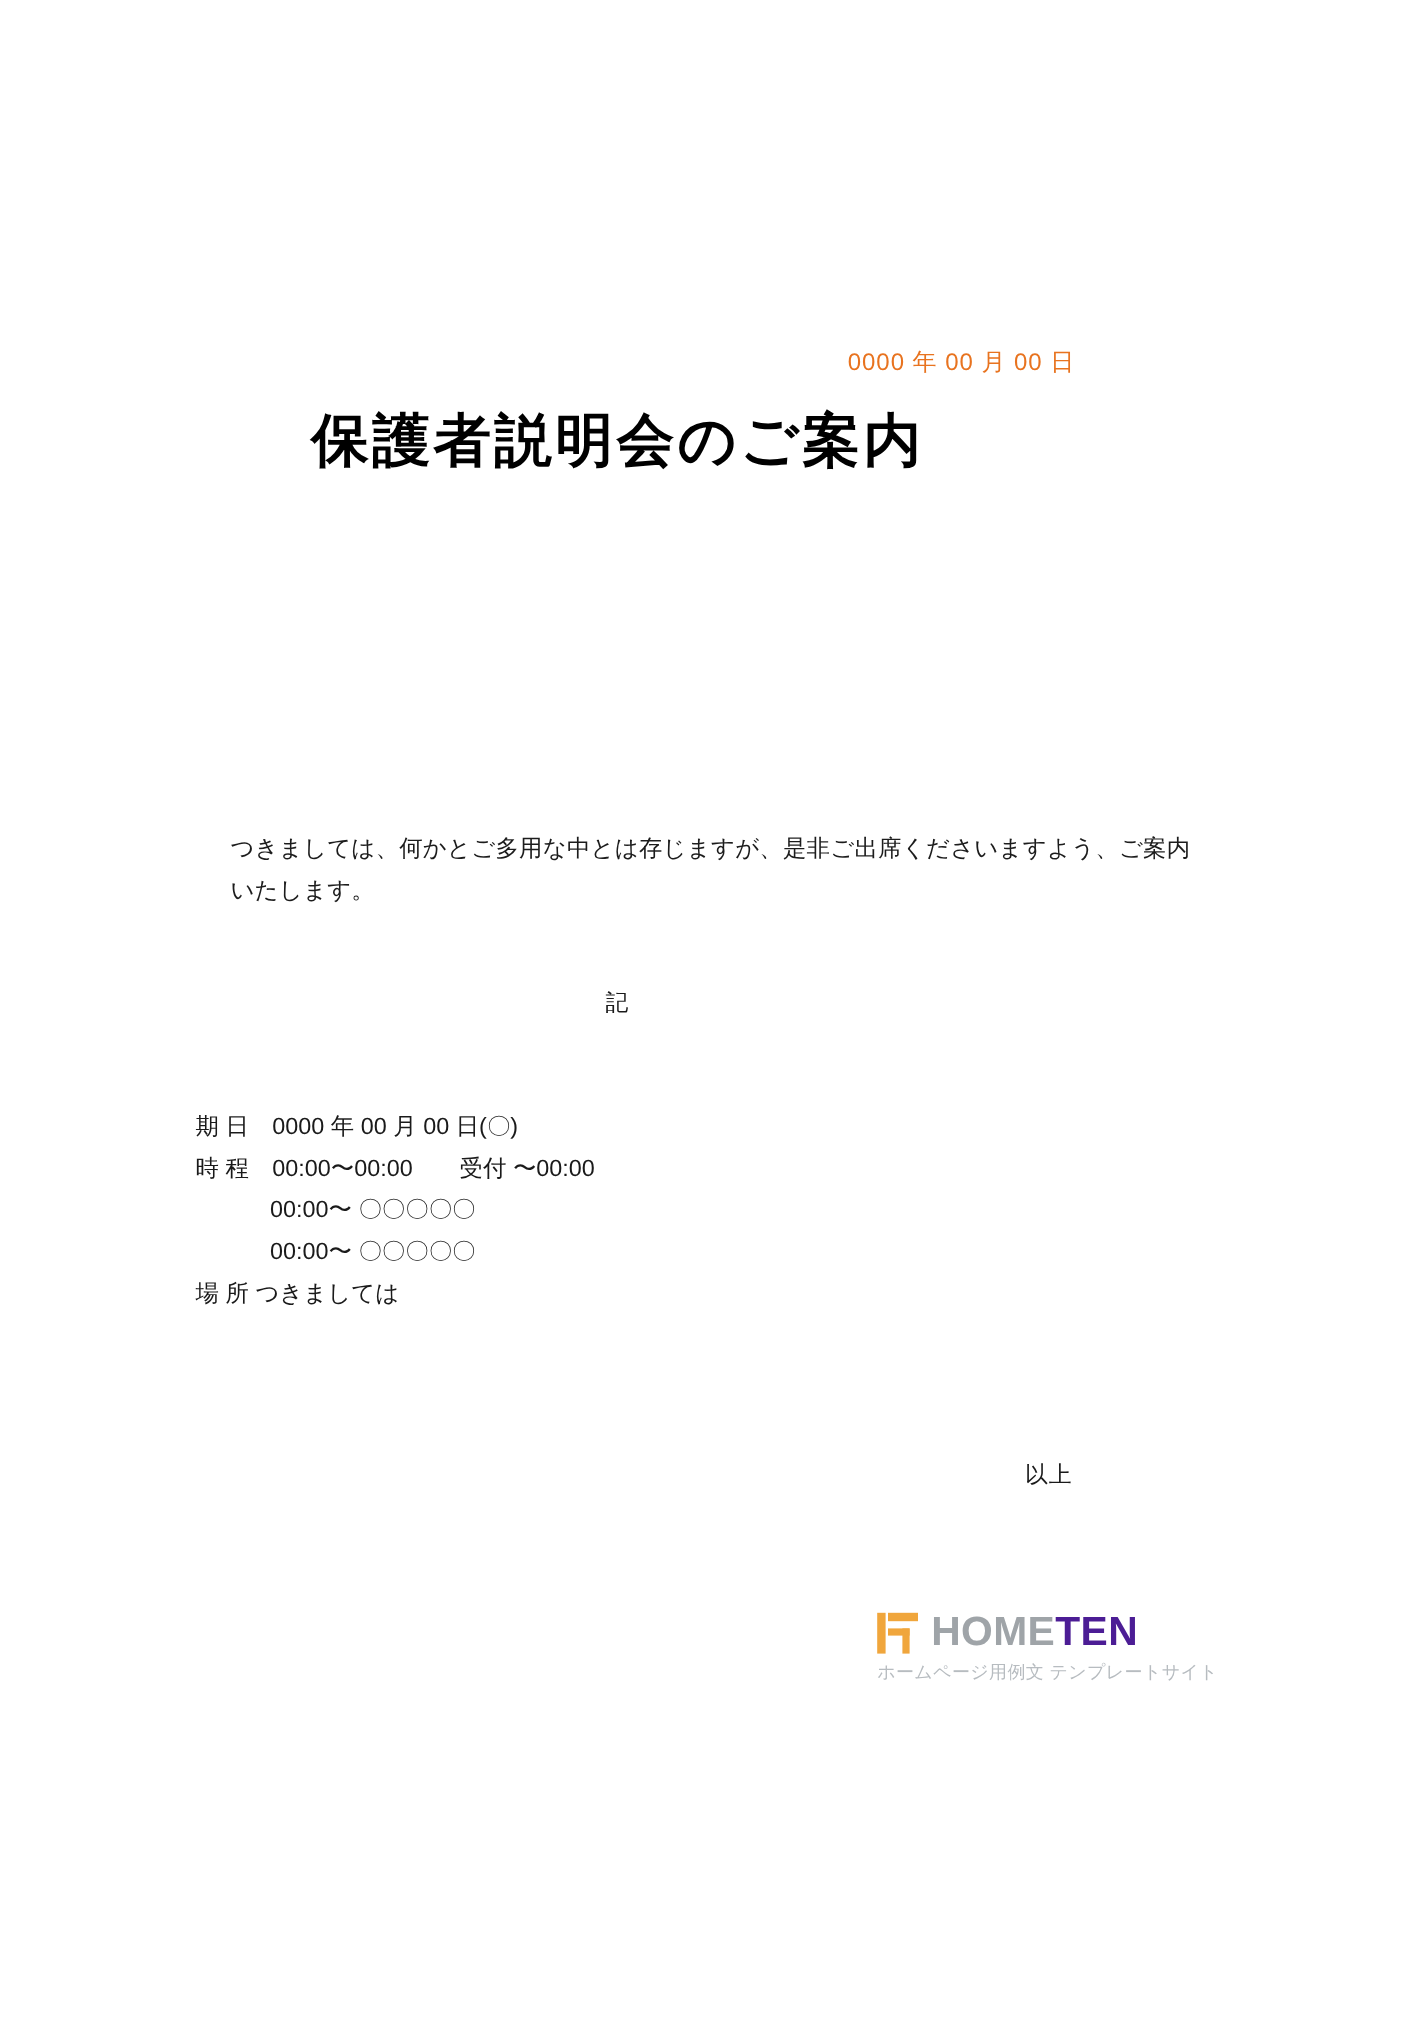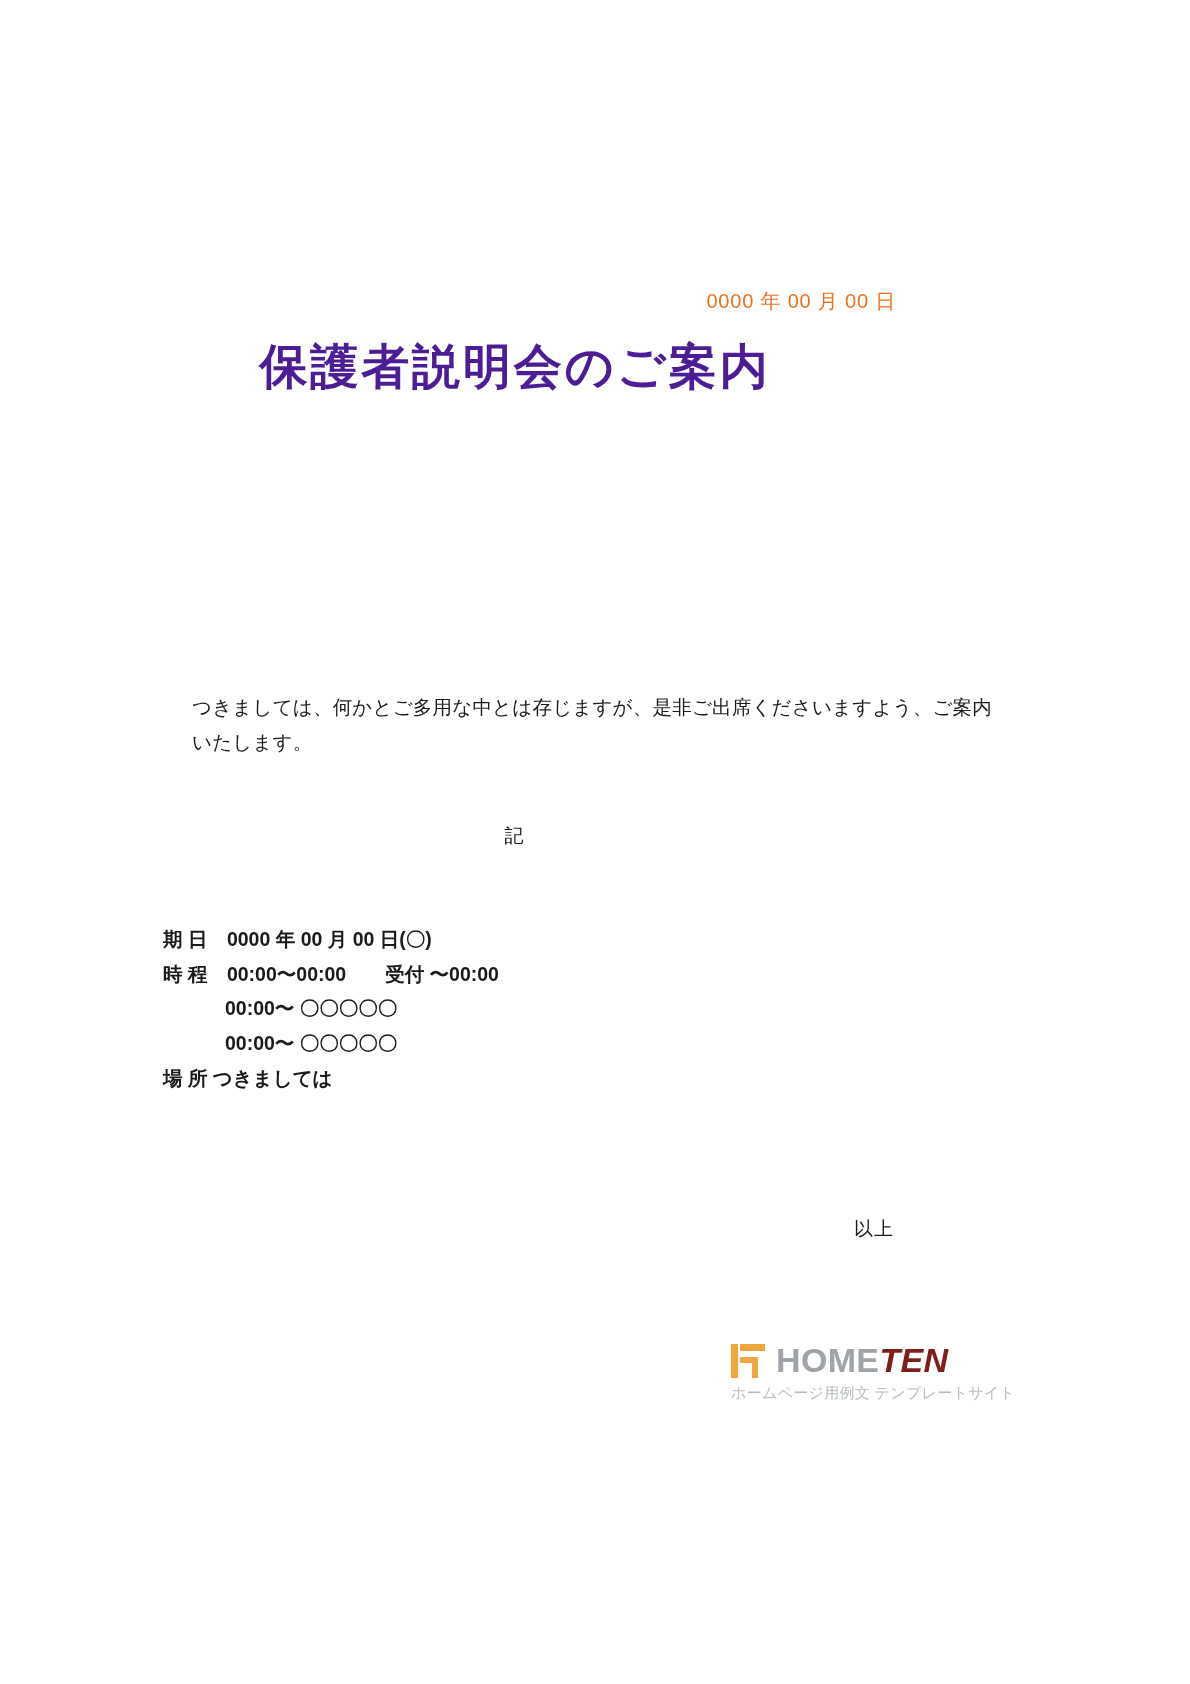--- a/index.html
+++ b/index.html
@@ -34,21 +34,21 @@
   .doc-title {
     position: absolute;
     left: 0;
     right: 0;
     top: 335px;
     text-align: center;
     font-family: "DejaVu Serif", "Liberation Serif", serif;
     font-size: 48px;
     font-weight: 700;
     letter-spacing: 0.06em;
-    color: #4c1d95;
+    color: #000000;
   }
   .body-block {
     position: absolute;
     left: 168px;
     width: 800px;
     font-size: 19.5px;
     line-height: 1.78;
     letter-spacing: 0.01em;
     color: #1c1c1c;
     text-align: justify;
@@ -62,21 +62,20 @@
     text-align: center;
     font-size: 19px;
     letter-spacing: 0.1em;
   }
   .details {
     position: absolute;
     left: 163px;
     top: 922px;
     font-size: 19.5px;
     line-height: 1.78;
-    font-weight: bold;
   }
   .details .row {
     white-space: pre;
     display: block;
   }
   .details .row.indent {
     padding-left: 62px;
   }
   .closing {
     position: absolute;
@@ -103,21 +102,21 @@
     position: absolute;
     left: 46px;
     top: 0px;
     font-size: 34px;
     font-weight: 700;
     letter-spacing: 0.01em;
     color: #9fa4a8;
     line-height: 40px;
     white-space: nowrap;
   }
-  .logo-text .accent { color: #7f1d1d; font-style: italic; }
+  .logo-text .accent { color: #4c1d95; }
   .logo-sub {
     position: absolute;
     left: 1px;
     top: 44px;
     font-size: 15px;
     letter-spacing: 0.02em;
     color: #b7bcc0;
     white-space: nowrap;
   }
 </style>

